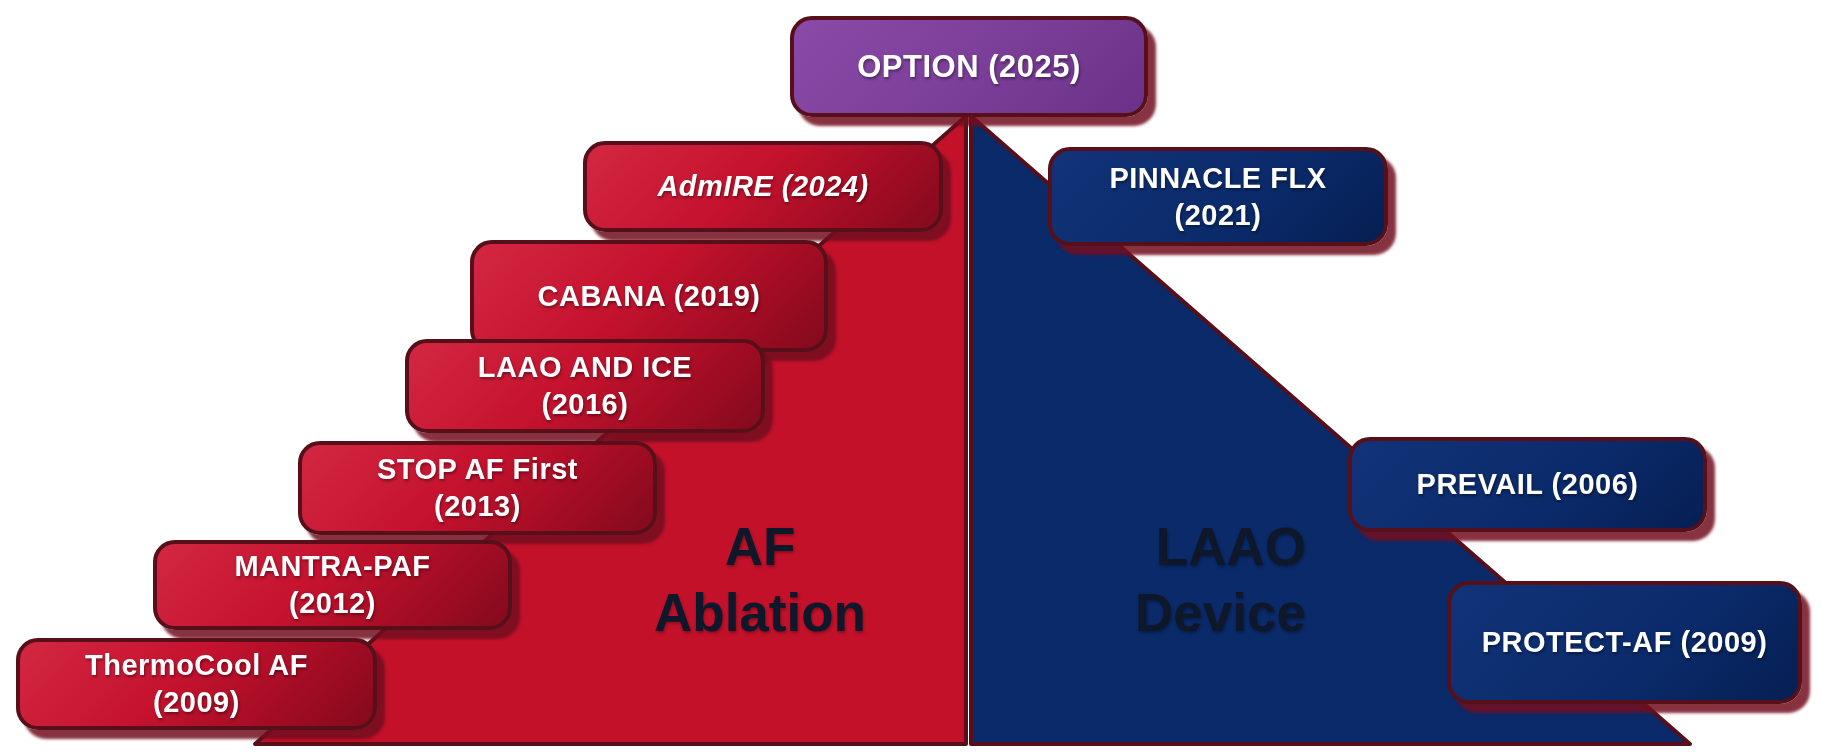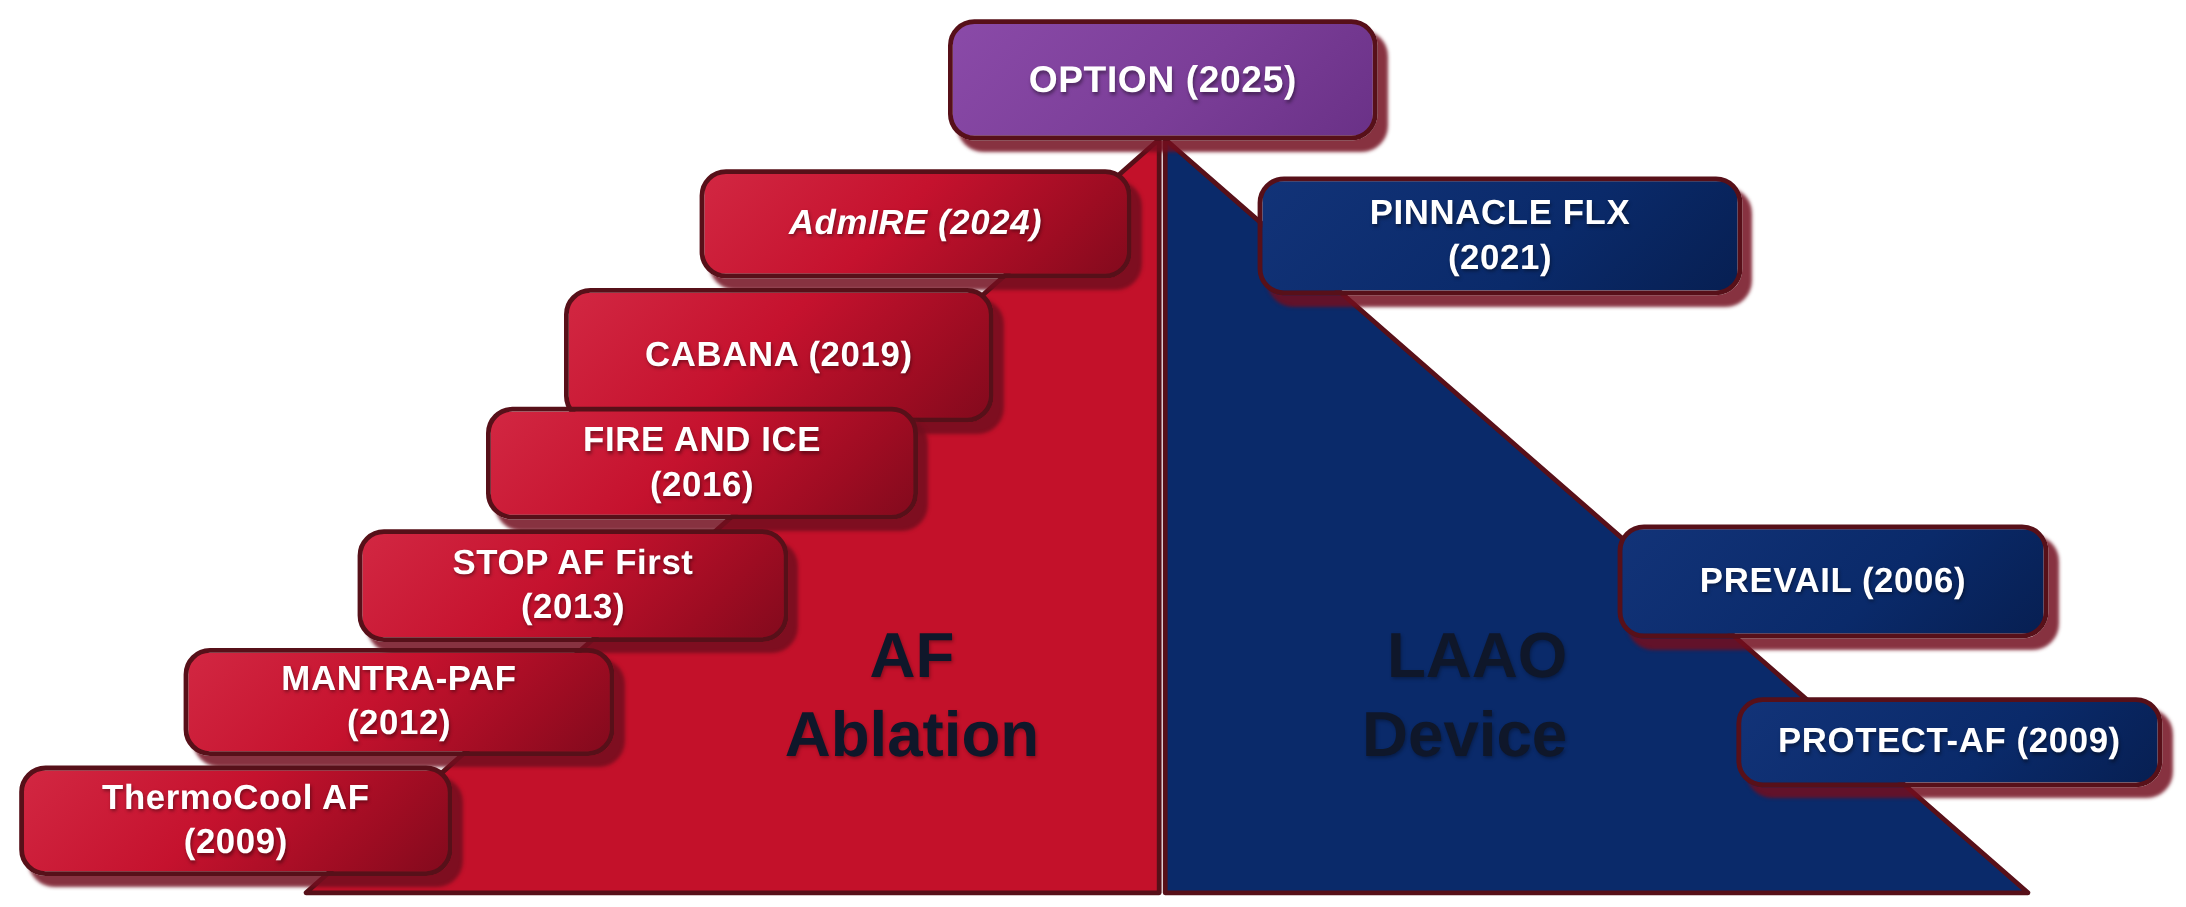--- a/index.html
+++ b/index.html
@@ -81,51 +81,51 @@
     <div class="l">AdmIRE (2024)</div>
     <div class="l"></div>
   </div>
 
   <div class="box red" style="left:470px; top:240px; width:358px; height:112px;text-align:right;">
     <div class="l">CABANA (2019)</div>
     <div class="l"></div>
   </div>
 
   <div class="box red" style="left:405px; top:339px; width:360px; height:94px;">
-    <div class="l">FIRE AND ICE</div>
+    <div class="l">LAAO AND ICE</div>
     <div class="l">(2016)</div>
   </div>
 
   <div class="box red" style="left:298px; top:441px; width:359px; height:94px;">
     <div class="l">STOP AF First</div>
     <div class="l">(2013)</div>
   </div>
 
   <div class="box red" style="left:153px; top:540px; width:359px; height:90px;">
     <div class="l">MANTRA-PAF</div>
     <div class="l">(2012)</div>
   </div>
 
   <div class="box red" style="left:16px; top:638px; width:361px; height:92px;">
     <div class="l">ThermoCool AF</div>
     <div class="l">(2009)</div>
   </div>
 
-  <div class="box blue" style="left:1048px; top:147px; width:404px; height:99px;">
+  <div class="box blue" style="left:1048px; top:147px; width:340px; height:99px;">
     <div class="l">PINNACLE FLX</div>
     <div class="l">(2021)</div>
   </div>
 
 
   <div class="box blue" style="left:1348px; top:437px; width:359px; height:95px;">
     <div class="l">PREVAIL (2006)</div>
     <div class="l"></div>
   </div>
 
-  <div class="box blue" style="left:1447px; top:581px; width:355px; height:75px;">
+  <div class="box blue" style="left:1447px; top:581px; width:355px; height:123px;">
     <div class="l">PROTECT-AF (2009)</div>
     <div class="l"></div>
   </div>
 
   <div class="side-label" style="left:600px; top:514px; width:320px;">
     <div>AF</div>
     <div>Ablation</div>
   </div>
 
   <div class="side-label" style="left:986px; top:514px; width:320px;text-align:right;">

